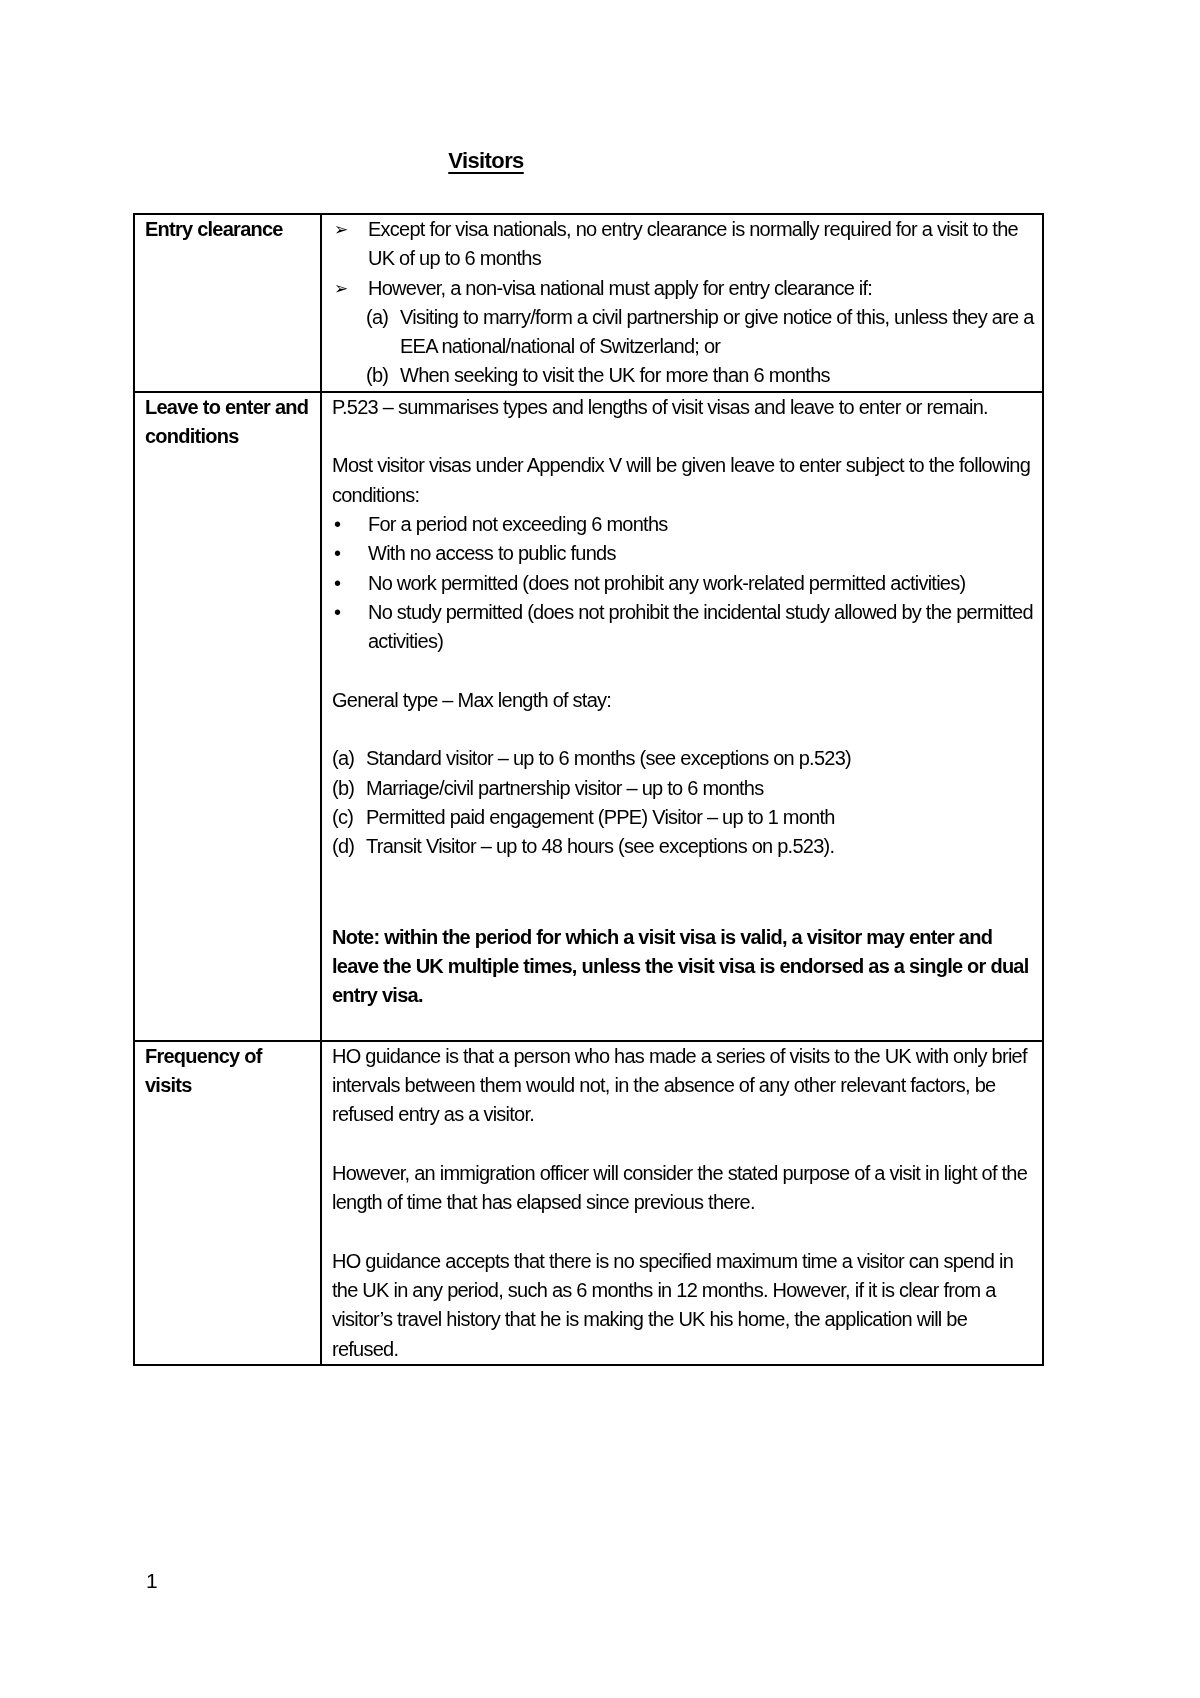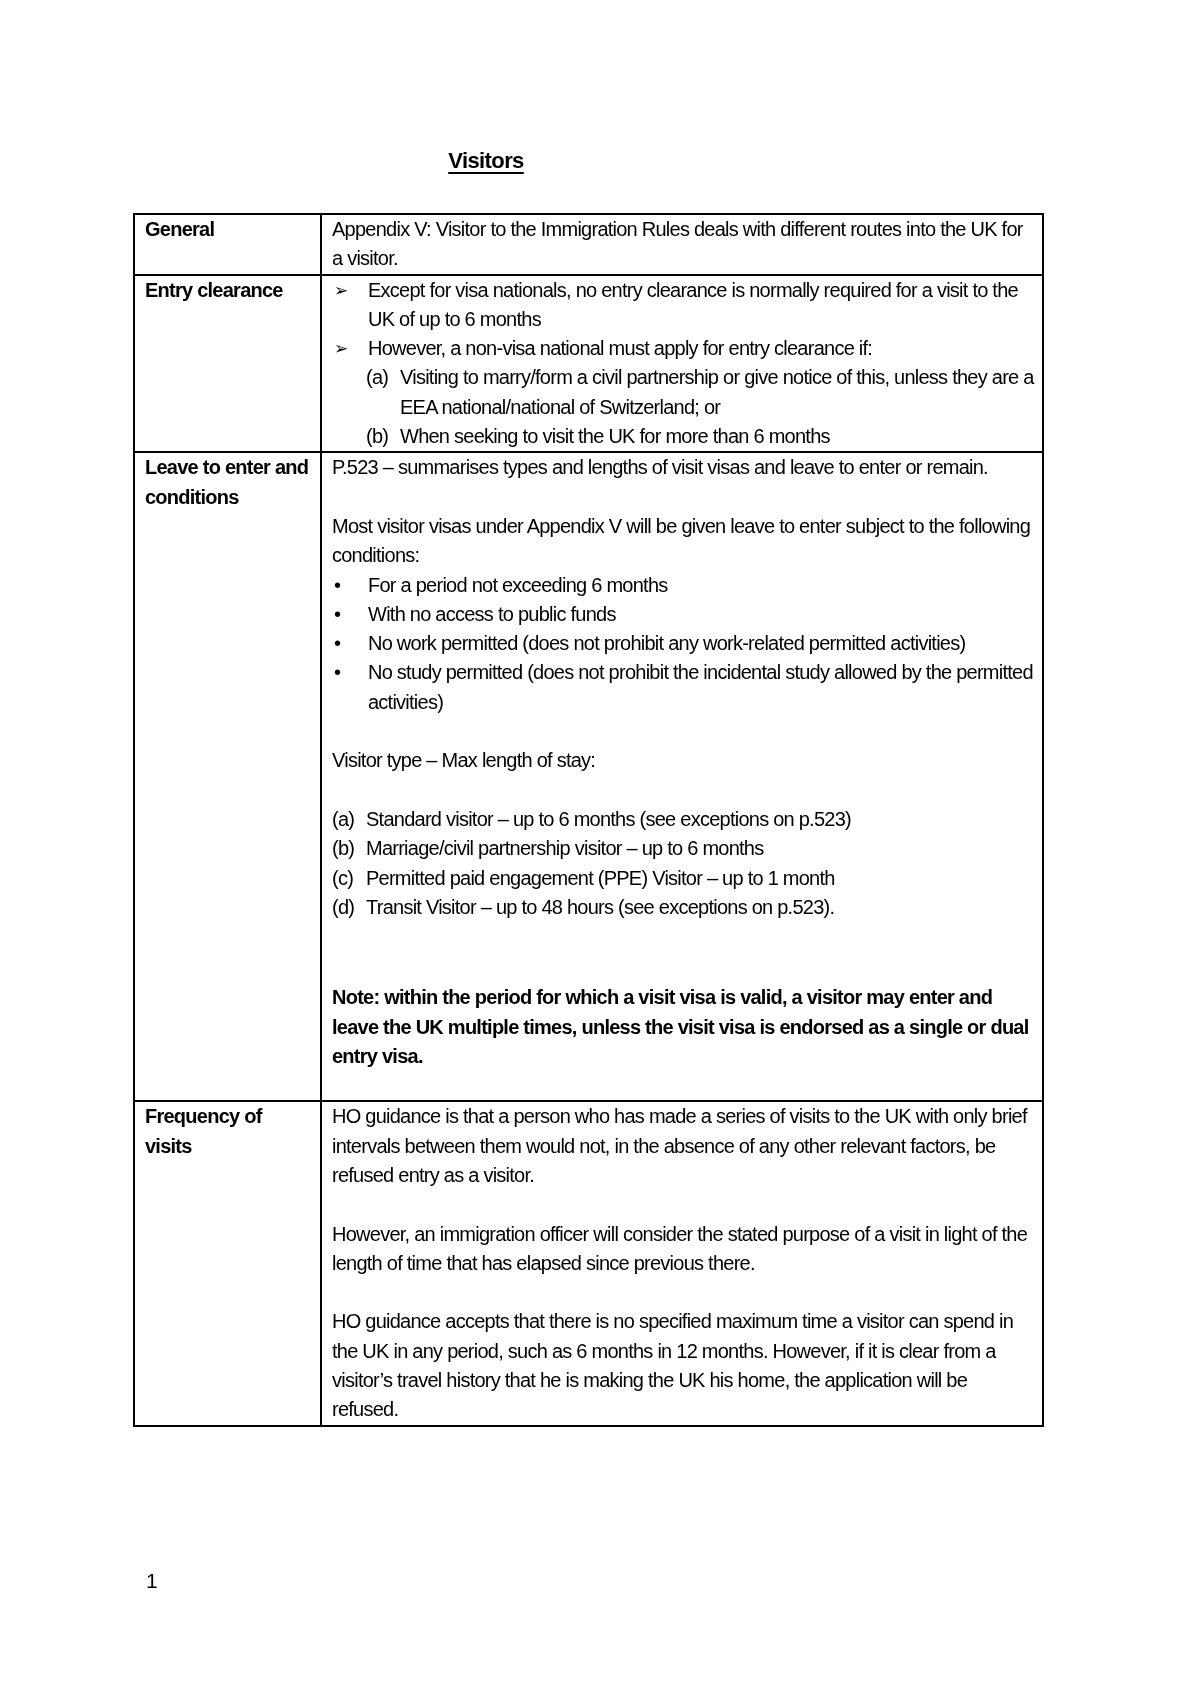--- a/index.html
+++ b/index.html
@@ -43,26 +43,20 @@
     position: absolute; left: 146px; top: 1569px; font-size: 21px;
   }
 </style>
 </head>
 <body>
 
 <div class="title">Visitors</div>
 
 <table class="main">
   <tbody>
-      <tr class="row-general">
-    <td class="label">General</td>
-    <td class="content">
-      <p class="p">Appendix V: Visitor to the Immigration Rules deals with different routes into the UK for a visitor.</p>
-    </td>
-  </tr>
 
   <tr class="row-entry">
     <td class="label">Entry clearance</td>
     <td class="content">
       <div class="arrow-item">
         <span class="mk">➢</span>
         <span>Except for visa nationals, no entry clearance is normally required for a visit to the UK of up to 6 months</span>
       </div>
       <div class="arrow-item">
         <span class="mk">➢</span>
@@ -97,21 +91,21 @@
       </div>
       <div class="bullet-item">
         <span class="mk">•</span>
         <span>No work permitted (does not prohibit any work-related permitted activities)</span>
       </div>
       <div class="bullet-item">
         <span class="mk">•</span>
         <span>No study permitted (does not prohibit the incidental study allowed by the permitted activities)</span>
       </div>
       <div class="gap"></div>
-      <p class="p">Visitor type – Max length of stay:</p>
+      <p class="p">General type – Max length of stay:</p>
       <div class="gap"></div>
       <div class="alpha-item">
         <span class="mk">(a)</span>
         <span>Standard visitor – up to 6 months (see exceptions on p.523)</span>
       </div>
       <div class="alpha-item">
         <span class="mk">(b)</span>
         <span>Marriage/civil partnership visitor – up to 6 months</span>
       </div>
       <div class="alpha-item">

